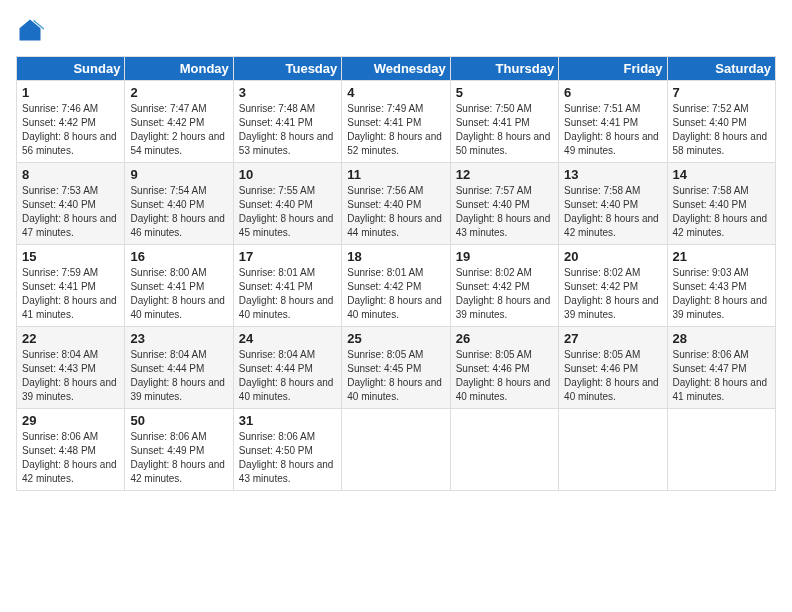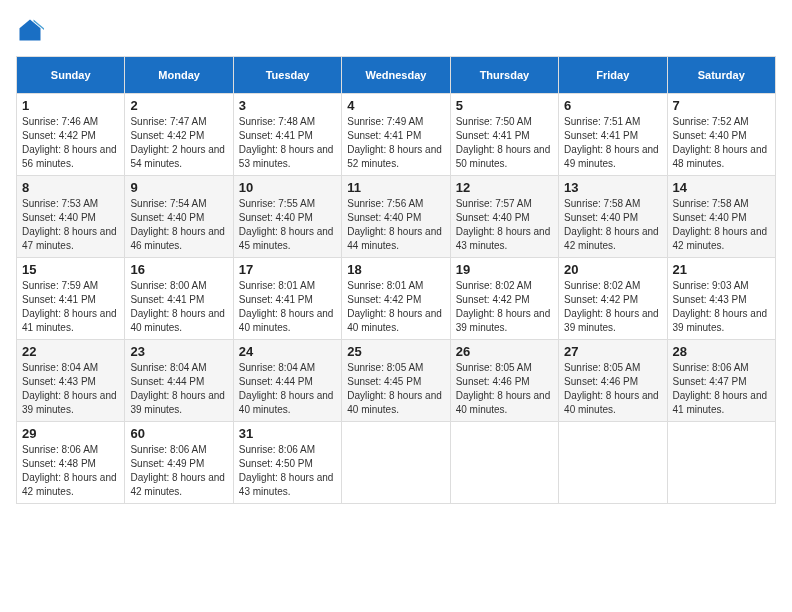--- a/index.html
+++ b/index.html
@@ -47,23 +47,23 @@
       color: #555;
     }
     .calendar {
       width: 100%;
       border-collapse: collapse;
       font-size: 11px;
     }
     .calendar th {
       background-color: #1a6fc4;
       color: #fff;
-      padding: 12px 4px;
-      text-align: center;
-      font-size: 11px;
+      padding: 4px 4px;
+      text-align: right;
+      font-size: 13px;
       font-weight: bold;
       border: 1px solid #ddd;
     }
     .calendar td {
       border: 1px solid #ddd;
       padding: 4px 5px;
       vertical-align: top;
       width: 108px;
       min-height: 80px;
       background: #fff;
@@ -167,21 +167,21 @@
           <span>Sunrise: </span><span>7:51 AM</span><br>
           <span>Sunset: </span><span>4:41 PM</span><br>
           <span>Daylight: 8 hours and 49 minutes.</span>
         </div>
         </td>
         <td>
           <span class="day-num">7</span>
         <div class="day-info">
           <span>Sunrise: </span><span>7:52 AM</span><br>
           <span>Sunset: </span><span>4:40 PM</span><br>
-          <span>Daylight: 8 hours and 48 minutes.</span>
+          <span>Daylight: 8 hours and 58 minutes.</span>
         </div>
         </td>
       </tr>
       <tr>
         <td>
           <span class="day-num">8</span>
         <div class="day-info">
           <span>Sunrise: </span><span>7:53 AM</span><br>
           <span>Sunset: </span><span>4:40 PM</span><br>
           <span>Daylight: 8 hours and 47 minutes.</span>
@@ -355,21 +355,21 @@
       <tr>
         <td>
           <span class="day-num">29</span>
         <div class="day-info">
           <span>Sunrise: </span><span>8:06 AM</span><br>
           <span>Sunset: </span><span>4:48 PM</span><br>
           <span>Daylight: 8 hours and 42 minutes.</span>
         </div>
         </td>
         <td>
-          <span class="day-num">60</span>
+          <span class="day-num">50</span>
         <div class="day-info">
           <span>Sunrise: </span><span>8:06 AM</span><br>
           <span>Sunset: </span><span>4:49 PM</span><br>
           <span>Daylight: 8 hours and 42 minutes.</span>
         </div>
         </td>
         <td>
           <span class="day-num">31</span>
         <div class="day-info">
           <span>Sunrise: </span><span>8:06 AM</span><br>

